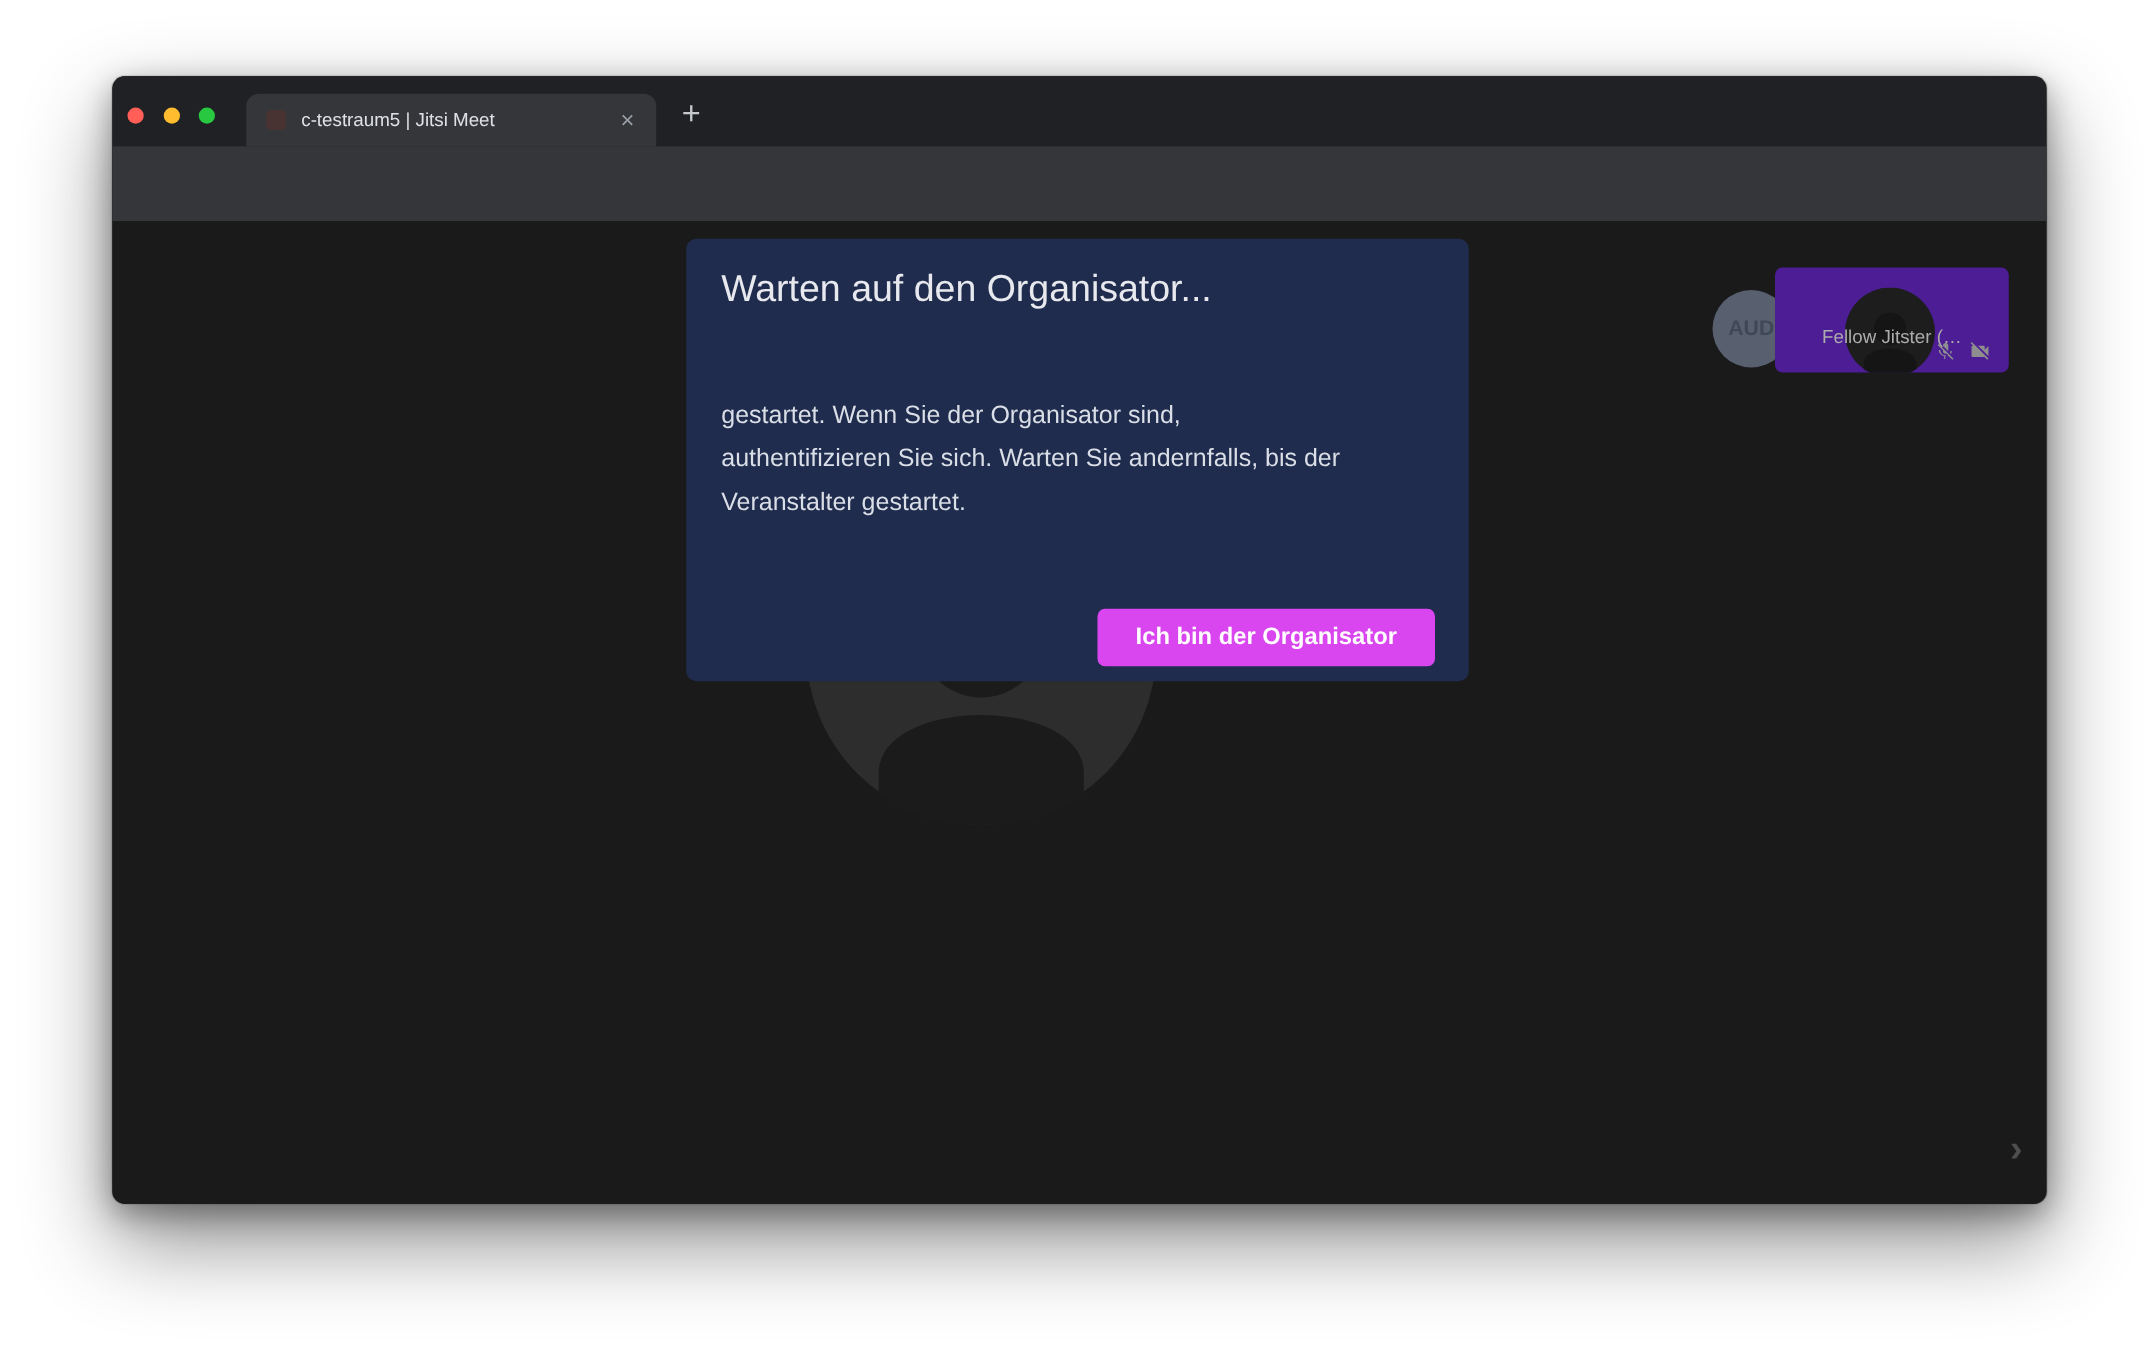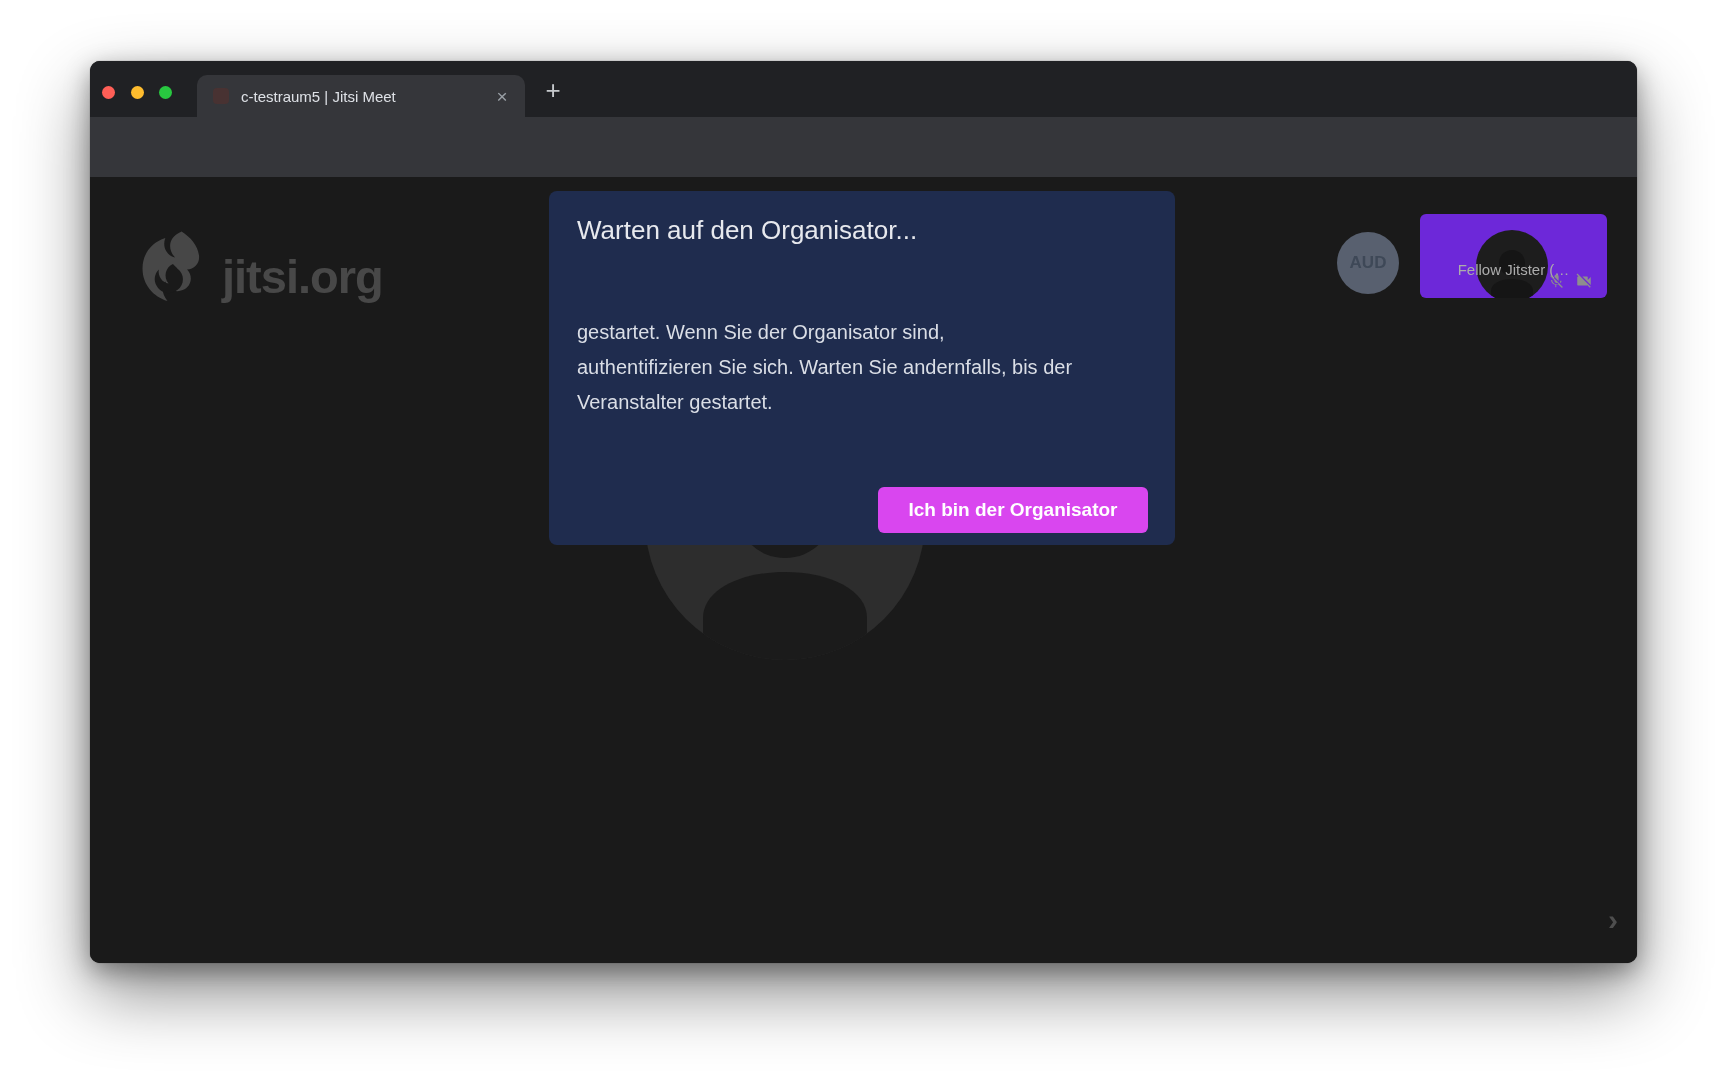--- a/index.html
+++ b/index.html
@@ -55,32 +55,32 @@
   .overflow{position:absolute;left:1498px;top:74px;width:26px;height:26px;display:flex;flex-direction:column;
     align-items:center;justify-content:center;gap:4px;}
   .overflow i{width:4px;height:4px;border-radius:50%;background:#E8EAED;}
   
   .page{position:absolute;left:0;top:116px;width:100%;height:786px;background:#1A1A1A;overflow:hidden;}
   .watermark{position:absolute;left:46px;top:50px;display:flex;align-items:center;gap:10px;}
   .watermark-text{font-size:47px;font-weight:700;color:#484848;letter-spacing:-1px;}
   .big-avatar{position:absolute;left:555px;top:203px;width:280px;height:280px;}
   
   .dialog{position:absolute;left:459px;top:14px;width:626px;height:354px;background:#1F2C4E;border-radius:8px;}
-  .dialog-title{position:absolute;left:28px;top:24px;font-size:26px;color:#E7E9EE;font-weight:400;}
+  .dialog-title{position:absolute;left:28px;top:24px;font-size:30px;color:#E7E9EE;font-weight:400;}
   .dialog-body{position:absolute;left:28px;top:124px;width:576px;font-size:20px;line-height:35px;color:#DADEE6;}
   .dialog-body b{font-weight:700;color:#EDEFF4;}
   .dialog-btn{
     position:absolute;right:27px;bottom:12px;width:270px;height:46px;border-radius:6px;background:#d946ef;
     color:#FFFFFF;font-size:19px;font-weight:600;display:flex;align-items:center;justify-content:center;
     font-family:"Liberation Sans", sans-serif;border:none;
   }
   
-  .aud-avatar{position:absolute;left:1247px;top:55px;width:62px;height:62px;border-radius:50%;background:#58606F;
+  .aud-avatar{position:absolute;left:1280px;top:55px;width:62px;height:62px;border-radius:50%;background:#58606F;
     display:flex;align-items:center;justify-content:center;font-size:17px;font-weight:700;color:#3E4857;}
-  .thumb{position:absolute;left:1330px;top:37px;width:187px;height:84px;background:#6d28d9;border-radius:6px;overflow:hidden;}
+  .thumb{position:absolute;left:1330px;top:37px;width:187px;height:84px;background:#4c1d95;border-radius:6px;overflow:hidden;}
   .thumb-avatar{position:absolute;left:56px;top:16px;}
   .thumb-name{position:absolute;left:0;top:47px;width:100%;text-align:center;font-size:15px;color:#ACACAC;white-space:nowrap;}
   .thumb-icons{position:absolute;right:14px;bottom:8px;display:flex;align-items:center;gap:10px;}
   .chevron{position:absolute;left:1508px;top:728px;width:30px;height:30px;color:#4E4E4E;font-size:30px;line-height:30px;
     text-align:center;font-weight:700;}
 </style>
 </head>
 <body>
 
 <div class="window">
@@ -148,27 +148,20 @@
 
     <div class="overflow">
       <i></i>
         <i></i>
         <i></i>
     </div>
   </div>
 
   <div class="page">
 
-    <div class="watermark">
-      <svg width="76" height="98" viewBox="0 0 70 90">
-        <path d="M42 4C28 10 30 22 36 28c-8-2-12-10-9-18C14 14 6 25 6 38c0 15 10 26 23 30-5-6-6-13-2-18 2 7 9 11 16 8 8-3 10-13 4-19 7 0 12-6 11-13-1-9-8-17-16-22z" fill="#474747"></path>
-        <path d="M34 34c-7 3-9 12-4 18-6-1-10-7-9-13-4 4-5 10-2 15 4 7 13 9 19 4 7-5 7-15 0-20-1-1-3-3-4-4z" fill="#1A1A1A"></path>
-      </svg>
-      <span class="watermark-text">jitsi.org</span>
-    </div>
 
     <svg class="big-avatar" viewBox="0 0 280 280">
       <defs>
           <clipPath id="avclip">
             <circle cx="140" cy="140" r="140"></circle>
           </clipPath>
         </defs>
       <circle cx="140" cy="140" r="140" fill="#2D2D2D"></circle>
       <g clip-path="url(#avclip)">
         <circle cx="140" cy="128" r="50" fill="#1B1B1B"></circle>

